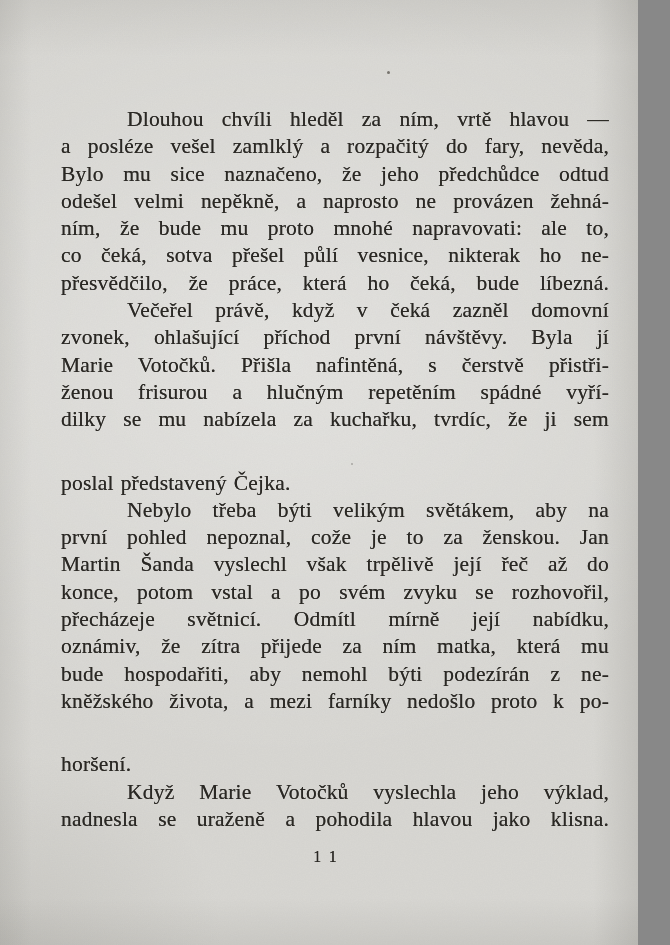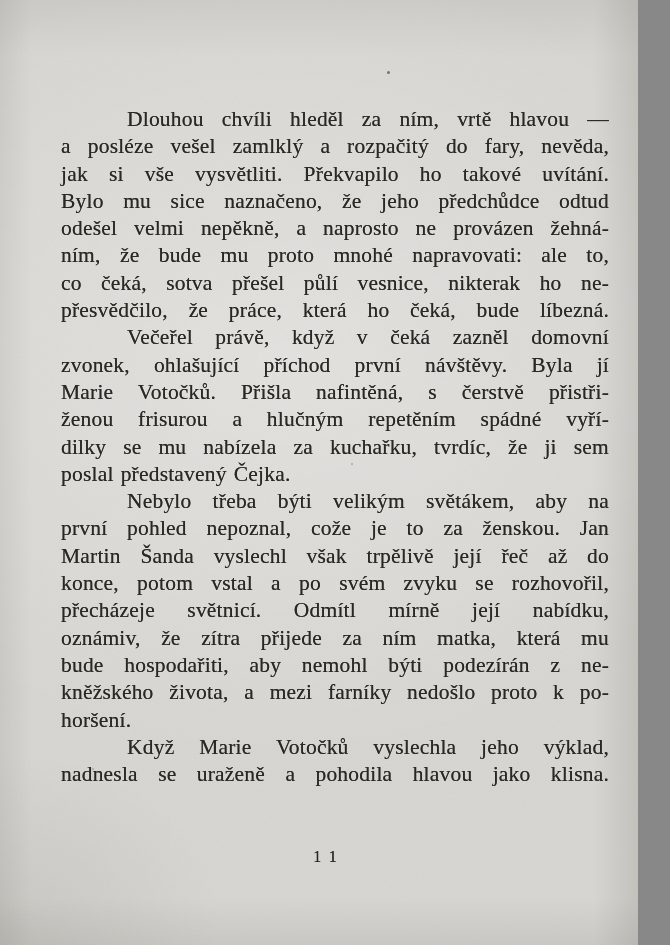--- a/index.html
+++ b/index.html
@@ -34,21 +34,21 @@
     letter-spacing: 0.2px;
     word-spacing: 1.5px;
     text-shadow: 0 0 0.6px rgba(44,42,38,0.75);
   }
   .line {
     text-align: justify;
     text-align-last: justify;
     height: 27.3px;
   }
   .line.indent { padding-left: 66px; }
-  .line.short { text-align-last: left; }
+  .line.short { text-align-last: left; margin-top: 36px; }
   .pagenum {
     position: absolute;
     left: 0;
     top: 847px;
     width: 100%;
     text-align: center;
     font-size: 16px;
     line-height: 20px;
     letter-spacing: 8px;
     padding-left: 20px;
@@ -82,21 +82,20 @@
     <rect width="670" height="945" filter="url(#grainf)"></rect>
   </svg>
 
   <div class="speck s1"></div>
   <div class="speck s2"></div>
   <div class="speck s3"></div>
 
   <div class="text" id="text-block">
       <div class="line indent">Dlouhou chvíli hleděl za ním, vrtě hlavou —</div>
       <div class="line">a posléze vešel zamlklý a rozpačitý do fary, nevěda,</div>
-      <div class="line">jak si vše vysvětliti. Překvapilo ho takové uvítání.</div>
       <div class="line">Bylo mu sice naznačeno, že jeho předchůdce odtud</div>
       <div class="line">odešel velmi nepěkně, a naprosto ne provázen žehná-</div>
       <div class="line">ním, že bude mu proto mnohé napravovati: ale to,</div>
       <div class="line">co čeká, sotva přešel půlí vesnice, nikterak ho ne-</div>
       <div class="line">přesvědčilo, že práce, která ho čeká, bude líbezná.</div>
       <div class="line indent">Večeřel právě, když v čeká zazněl domovní</div>
       <div class="line">zvonek, ohlašující příchod první návštěvy. Byla jí</div>
       <div class="line">Marie Votočků. Přišla nafintěná, s čerstvě přistři-</div>
       <div class="line">ženou frisurou a hlučným repetěním spádné vyří-</div>
       <div class="line">dilky se mu nabízela za kuchařku, tvrdíc, že ji sem</div>

